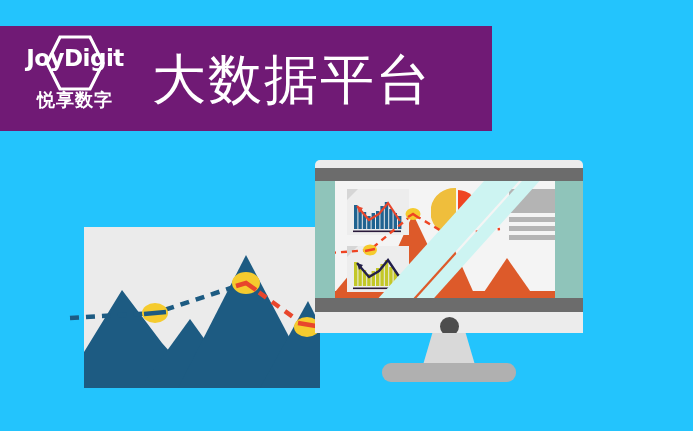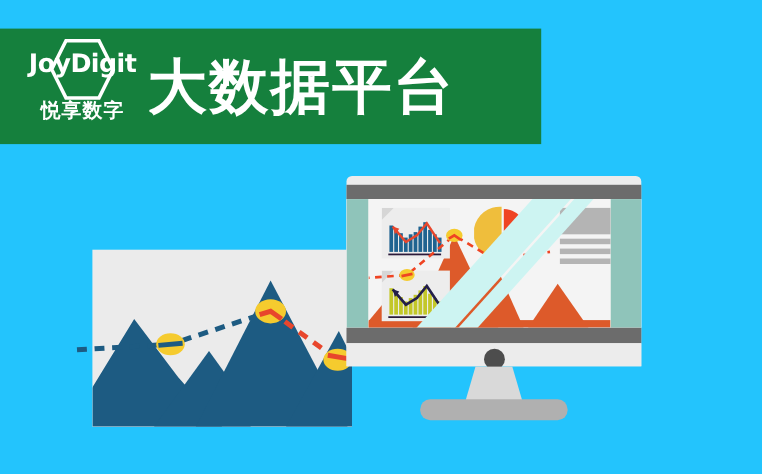--- a/index.html
+++ b/index.html
@@ -18,21 +18,21 @@
     background: #23c4fd;
   }
 
   
   #header-banner {
     position: absolute;
     left: 0;
     top: 26px;
     width: 492px;
     height: 105px;
-    background: #15803d;
+    background: #701a75;
     display: flex;
     align-items: center;
   }
   #brand-logo {
     position: relative;
     width: 118px;
     height: 92px;
     margin-left: 16px;
     flex: none;
   }
@@ -66,22 +66,23 @@
     color: #ffffff;
     font-size: 18px;
     font-weight: bold;
     line-height: 1;
     letter-spacing: 1px;
     white-space: nowrap;
   }
   #banner-title {
     color: #ffffff;
     font-size: 54px;
-    font-weight: bold;
+    font-weight: normal;
     letter-spacing: 2px;
+    margin-left: 18px;
     line-height: 1;
     white-space: nowrap;
   }
 
   
   #left-panel {
     position: absolute;
     left: 84px;
     top: 227px;
     width: 236px;

